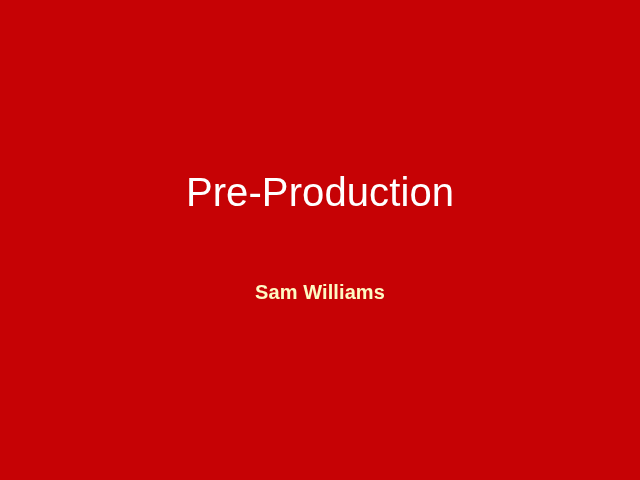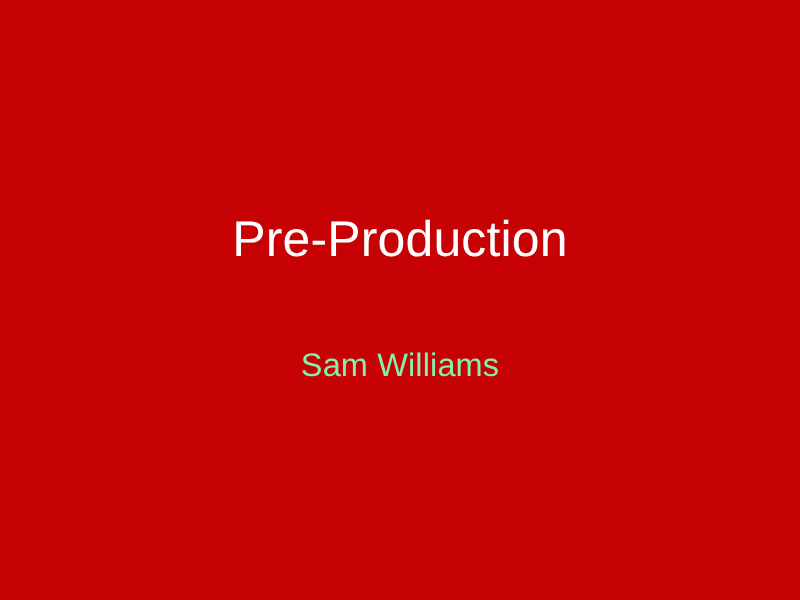--- a/index.html
+++ b/index.html
@@ -57,25 +57,25 @@
     position: absolute;
     left: 96px;
     top: 276px;
     width: 448px;
     text-align: center;
   }
 
   .slide-subtitle {
     display: block;
     font-family: "Liberation Sans", sans-serif;
-    font-size: 26px;
-    font-weight: normal;
+    font-size: 20px;
+    font-weight: bold;
     line-height: 32px;
     letter-spacing: 0.1px;
-    color: #86efac;
+    color: #fef9c3;
     margin: 0;
     white-space: nowrap;
   }
 </style>
 </head>
 <body>
 
 <div class="slide">
   <div class="slide-content">
 

